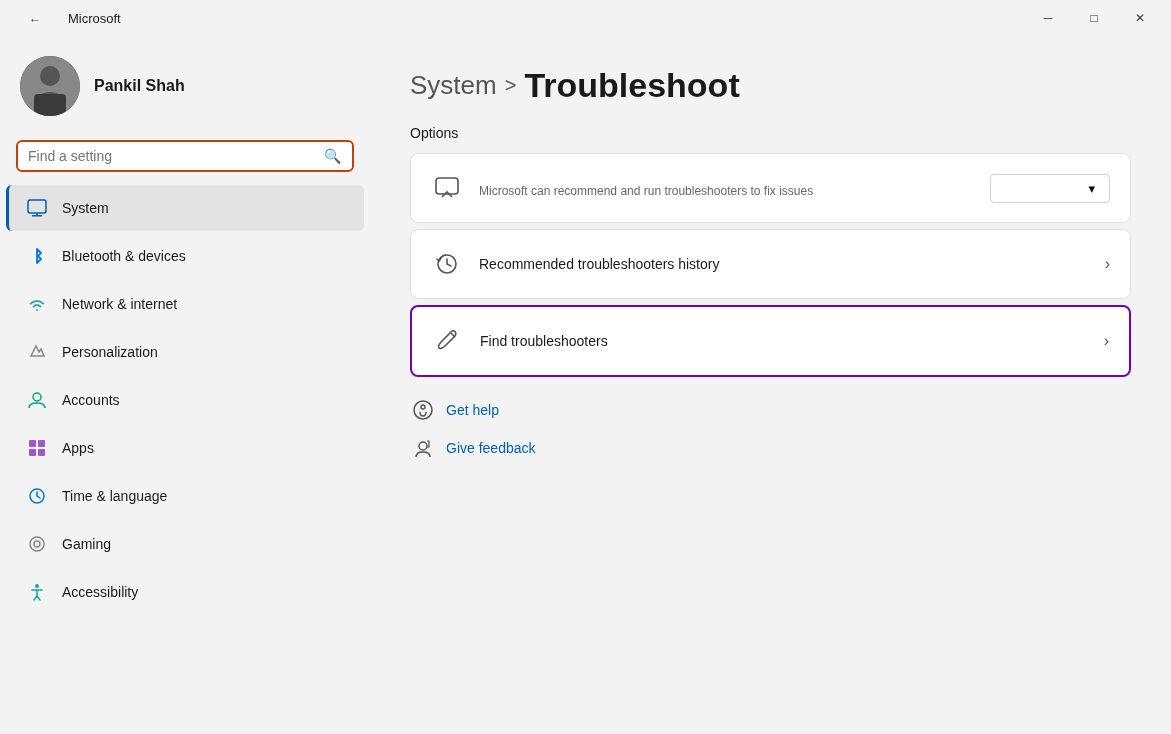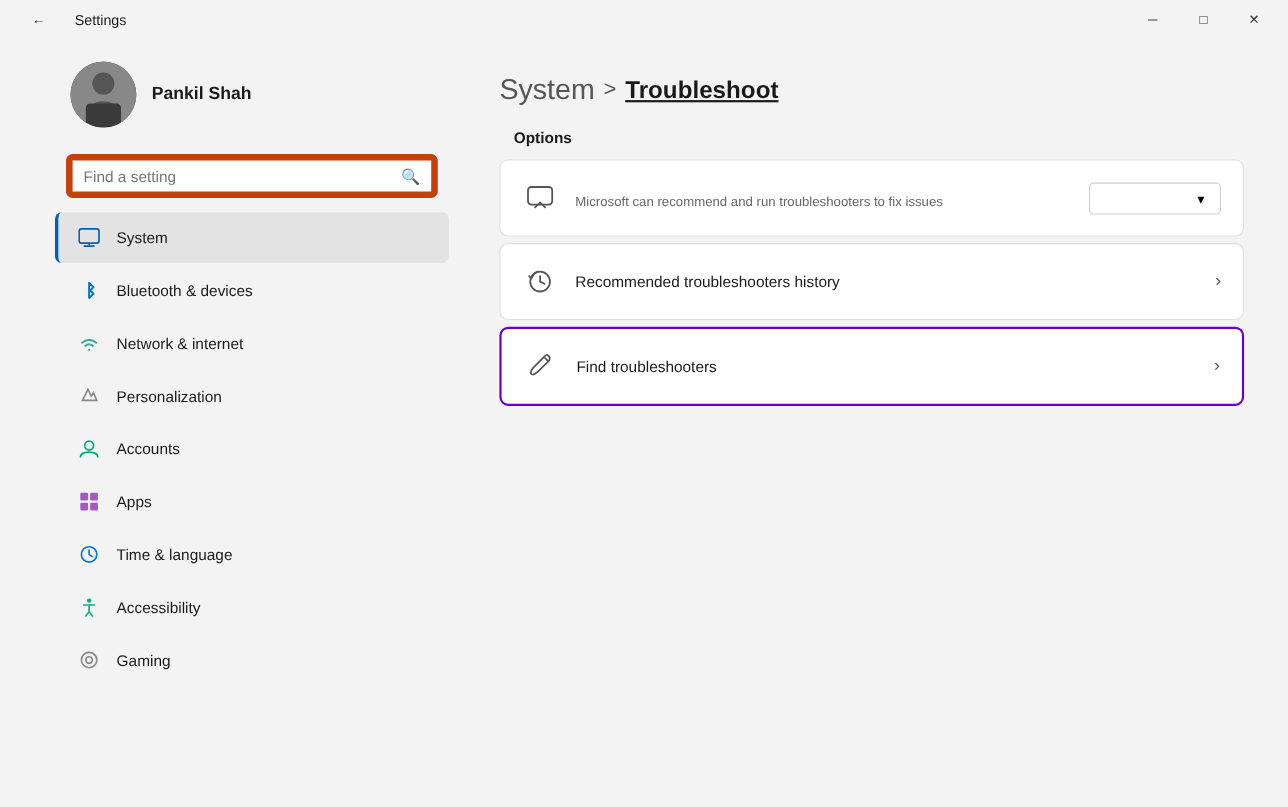--- a/index.html
+++ b/index.html
@@ -45,21 +45,20 @@
       border: none;
       cursor: pointer;
       font-size: 12px;
       color: #333;
     }
     
     .app-content {
       display: flex;
       flex: 1;
       overflow: hidden;
-      padding-left: 44px;
     }
     
     .sidebar {
       width: 370px;
       background: #f3f3f3;
       display: flex;
       flex-direction: column;
       padding: 0;
       flex-shrink: 0;
       overflow-y: auto;
@@ -85,21 +84,21 @@
     .user-name {
       font-size: 16px;
       font-weight: 600;
       color: #1a1a1a;
     }
     .search-box {
       margin: 4px 16px 12px 16px;
       display: flex;
       align-items: center;
       background: #fff;
-      border: 6px solid #c2410c;
+      border: 2px solid #c2410c;
       border-radius: 6px;
       padding: 6px 10px;
       gap: 8px;
     }
     .search-box input {
       border: none;
       outline: none;
       font-size: 14px;
       background: transparent;
       flex: 1;
@@ -149,31 +148,29 @@
     .breadcrumb-system {
       font-size: 26px;
       color: #555;
       font-weight: 400;
     }
     .breadcrumb-sep {
       font-size: 20px;
       color: #555;
     }
     .breadcrumb-current {
-      font-size: 22px;
+      font-size: 34px;
       font-weight: 700;
       color: #1a1a1a;
-      text-decoration: underline;
     }
     .section-title {
       font-size: 14px;
-      font-weight: 700;
+      font-weight: 400;
       color: #1a1a1a;
       margin-bottom: 12px;
-      margin-left: 13px;
     }
     .card {
       background: #fff;
       border-radius: 8px;
       margin-bottom: 6px;
       border: 1px solid #e0e0e0;
     }
     .card-item {
       display: flex;
       align-items: center;
@@ -253,21 +250,21 @@
     }
   </style>
 </head>
 <body>
 
 <div class="titlebar">
   <div class="titlebar-left">
     <button class="titlebar-btn">
       <span>←</span>
     </button>
-    <span class="titlebar-title">Settings</span>
+    <span class="titlebar-title">Microsoft</span>
   </div>
   <div class="titlebar-controls">
     <button class="titlebar-btn">─</button>
     <button class="titlebar-btn">□</button>
     <button class="titlebar-btn close">✕</button>
   </div>
 </div>
 
 <div class="app-content">
 
@@ -360,35 +357,35 @@
             <circle cx="10" cy="10" r="7" fill="none" stroke="#0078d4" stroke-width="1.5"></circle>
             <path d="M10 6 L10 10 L13 12" fill="none" stroke="#0078d4" stroke-width="1.5" stroke-linecap="round"></path>
           </svg>
       </span>
       <span>Time &amp; language</span>
     </div>
 
     <div class="nav-item">
       <span class="nav-icon">
         <svg width="20" height="20" viewBox="0 0 20 20">
+            <circle cx="10" cy="10" r="7" fill="none" stroke="#888" stroke-width="1.5"></circle>
+            <circle cx="10" cy="10" r="3" fill="none" stroke="#888" stroke-width="1.5"></circle>
+          </svg>
+      </span>
+      <span>Gaming</span>
+    </div>
+
+    <div class="nav-item">
+      <span class="nav-icon">
+        <svg width="20" height="20" viewBox="0 0 20 20">
             <circle cx="10" cy="4" r="2" fill="#1a8"></circle>
             <path d="M5 8 L15 8 M10 8 L10 14 M7 18 L10 14 L13 18" fill="none" stroke="#1a8" stroke-width="1.5" stroke-linecap="round"></path>
           </svg>
       </span>
       <span>Accessibility</span>
-    </div>
-
-    <div class="nav-item">
-      <span class="nav-icon">
-        <svg width="20" height="20" viewBox="0 0 20 20">
-            <circle cx="10" cy="10" r="7" fill="none" stroke="#888" stroke-width="1.5"></circle>
-            <circle cx="10" cy="10" r="3" fill="none" stroke="#888" stroke-width="1.5"></circle>
-          </svg>
-      </span>
-      <span>Gaming</span>
     </div>
 
   </div>
 
   <div class="main-content">
 
     <div class="breadcrumb">
       <span class="breadcrumb-system">System</span>
       <span class="breadcrumb-sep">&gt;</span>
       <span class="breadcrumb-current">Troubleshoot</span>
@@ -439,14 +436,36 @@
             <path d="M16 5 L20 9" fill="none" stroke="#555" stroke-width="1.6"></path>
           </svg>
         </div>
         <div class="card-text">
           <div class="card-title">Find troubleshooters</div>
         </div>
         <div class="card-action">›</div>
       </div>
     </div>
 
+    <div class="links-section">
+      <div class="link-item">
+        <span class="link-icon">
+          <svg width="22" height="22" viewBox="0 0 22 22">
+              <circle cx="11" cy="11" r="9" fill="none" stroke="#555" stroke-width="1.5"></circle>
+              <circle cx="11" cy="8" r="2" fill="none" stroke="#555" stroke-width="1.5"></circle>
+              <path d="M8 13 Q8 17 11 17 Q14 17 14 13" fill="none" stroke="#555" stroke-width="1.5"></path>
+            </svg>
+        </span>
+        <a class="link-text">Get help</a>
+      </div>
+      <div class="link-item">
+        <span class="link-icon">
+          <svg width="22" height="22" viewBox="0 0 22 22">
+              <circle cx="11" cy="9" r="4" fill="none" stroke="#555" stroke-width="1.5"></circle>
+              <path d="M4 20 Q4 15 11 15 Q18 15 18 20" fill="none" stroke="#555" stroke-width="1.5"></path>
+              <path d="M15 4 L17 4 L17 10 L15 10" fill="none" stroke="#555" stroke-width="1.2"></path>
+            </svg>
+        </span>
+        <a class="link-text">Give feedback</a>
+      </div>
+    </div>
   </div>
 </div>
 
 </body></html>

